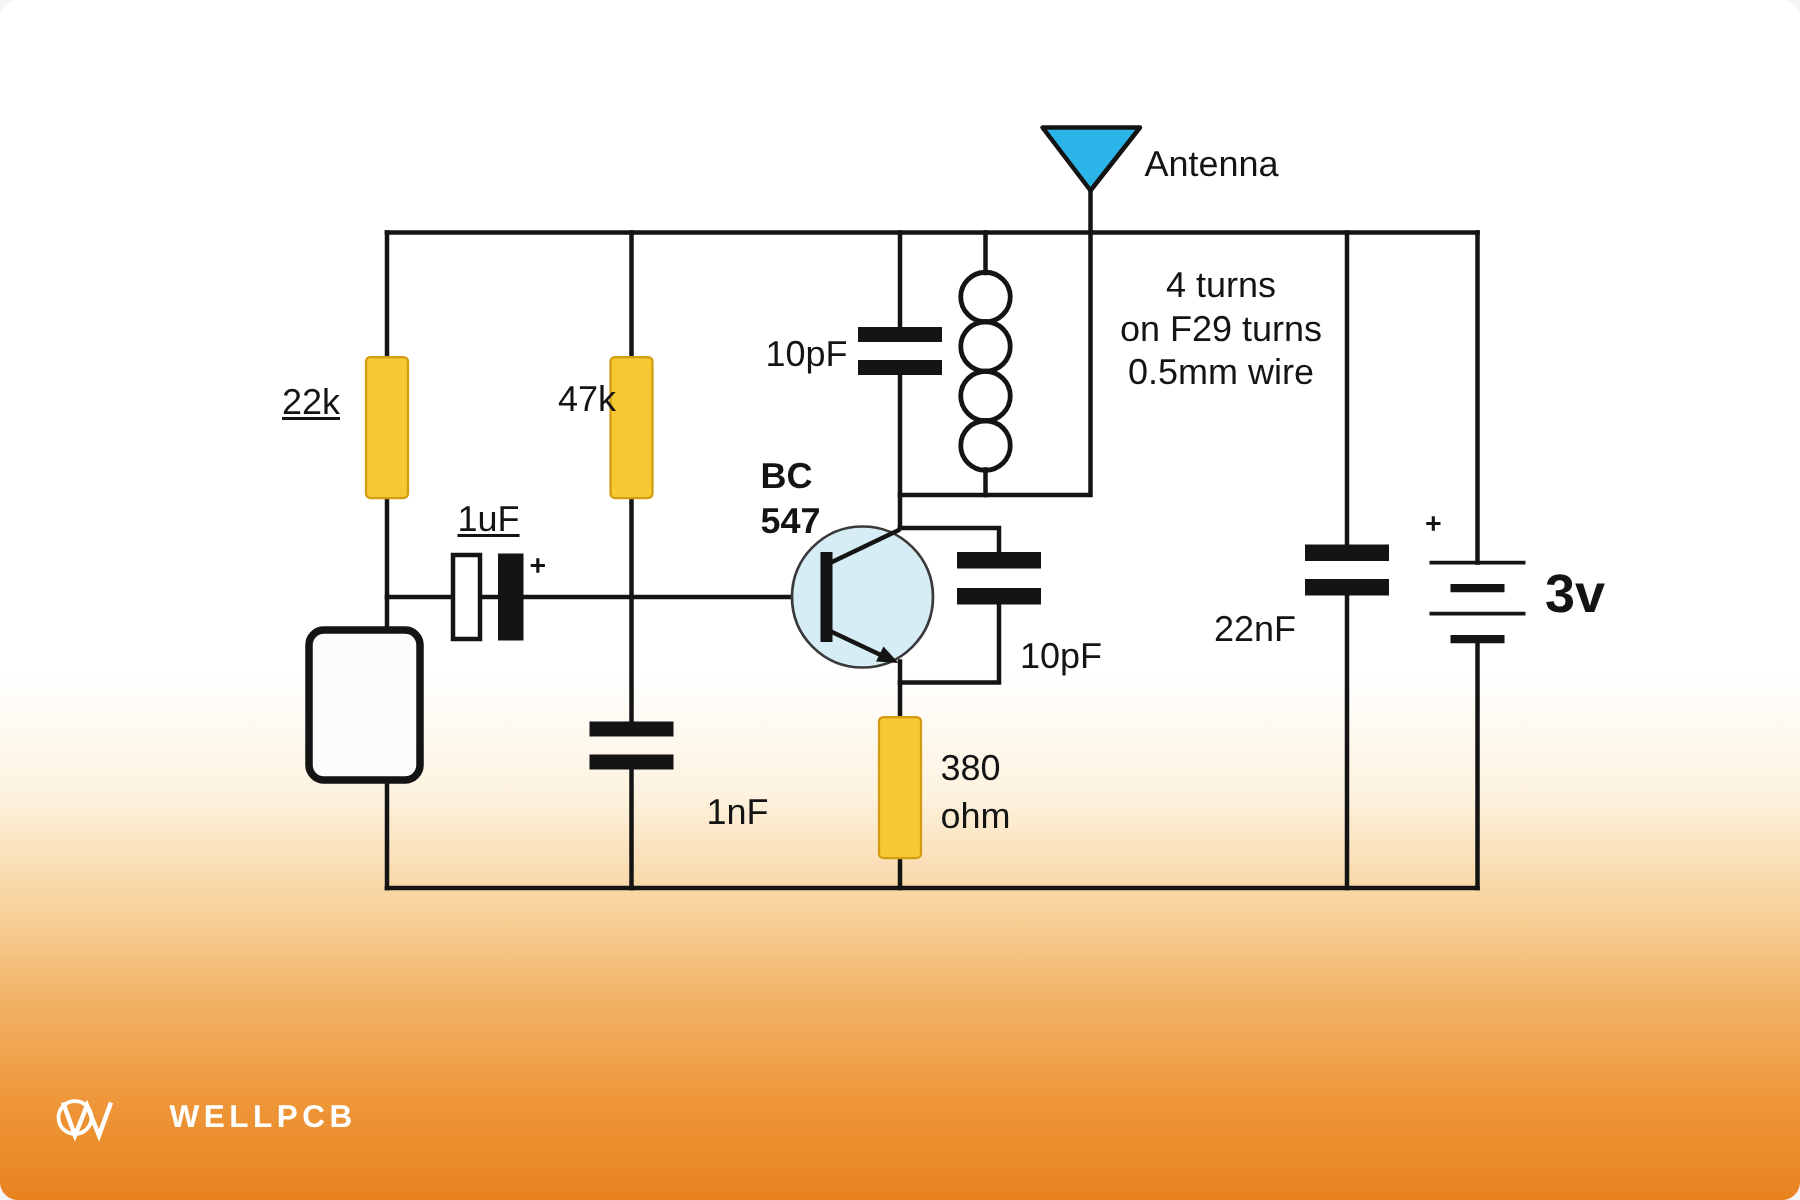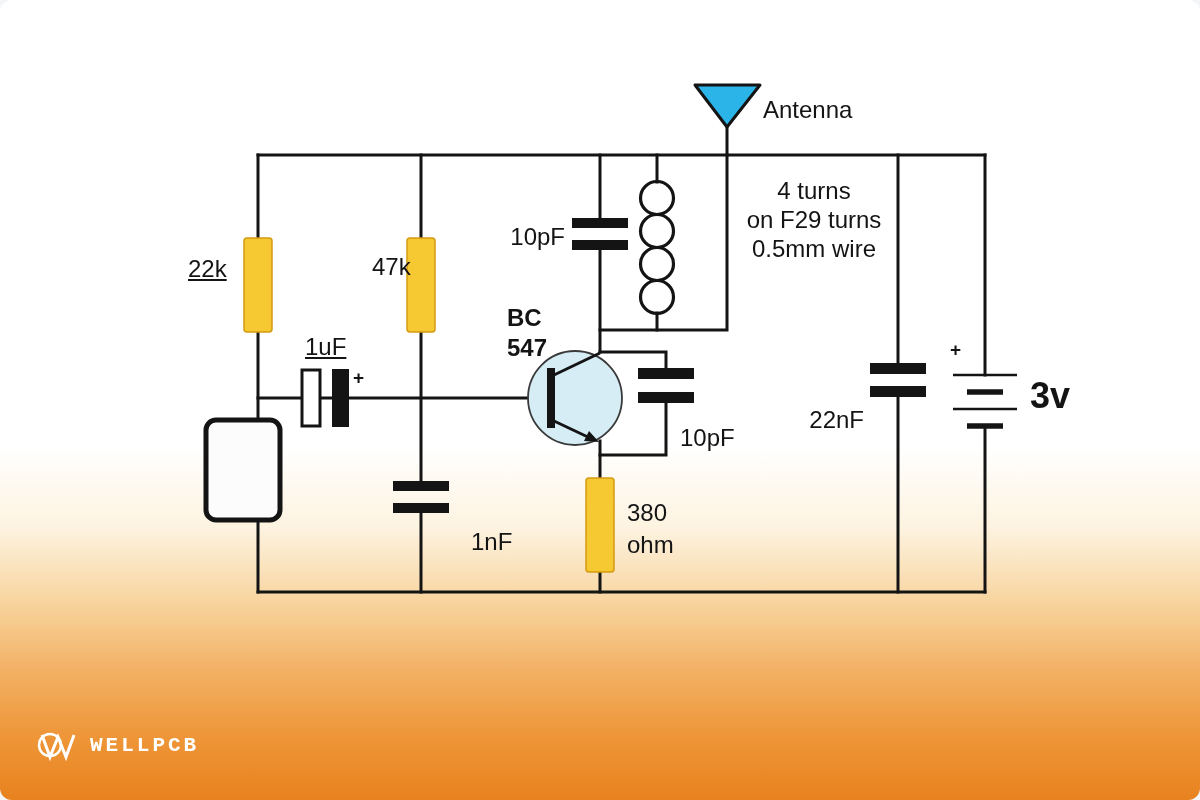--- a/index.html
+++ b/index.html
@@ -15,21 +15,22 @@
   }
   .lbl.right{text-align:right;}
   .lbl.center{text-align:center;}
   .lbl.small{font-size:19px;font-weight:bold;line-height:19px;}
   .lbl.big{font-size:36px;font-weight:bold;}
   .footer-brand{
     position:absolute;left:36px;top:726px;display:flex;align-items:center;gap:10px;
   }
   .footer-brand .brand-text{
     color:#ffffff;font-weight:bold;font-size:21px;letter-spacing:3px;
-    font-family:Liberation Mono, monospace;
+    font-family:Liberation Sans, sans-serif;
+    margin-left:23px;
   }
 </style>
 </head>
 <body>
 
 <div class="card">
 
   <svg class="schematic" width="1200" height="800" viewBox="0 0 1200 800">
 
     <g stroke="#141414" stroke-width="3" fill="none" stroke-linecap="square">

